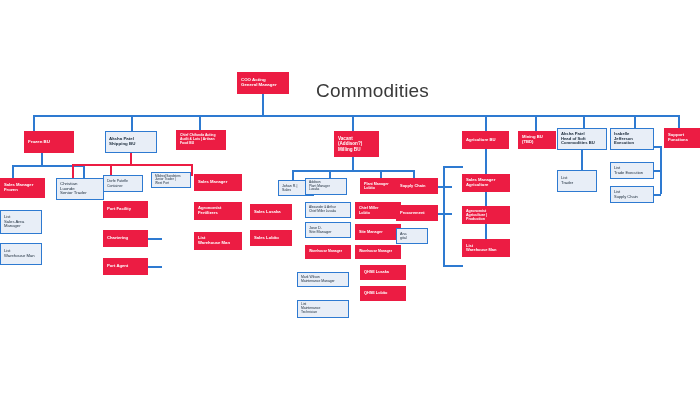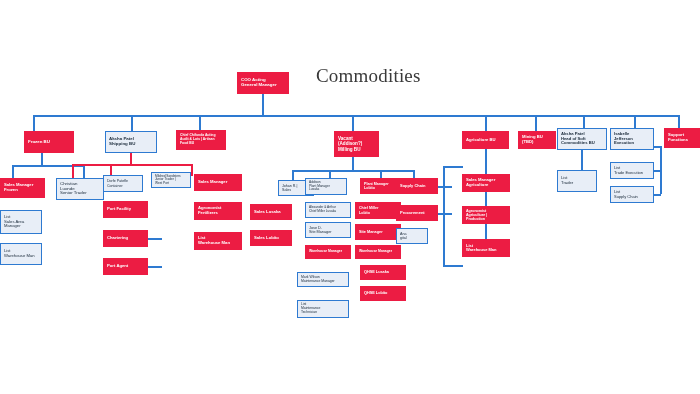--- a/index.html
+++ b/index.html
@@ -51,21 +51,21 @@
     line-height:1.25;
     white-space:pre-line;
     pointer-events:none;
   }
 </style>
 </head>
 <body>
 
 <div id="canvas">
 
-  <div class="title" style="left:316px;top:65px;font-family:Liberation Serif, serif;">Commodities</div>
+  <div class="title" style="left:316px;top:80px;">Commodities</div>
 
   <div class="node red" style="left:237px;top:72px;width:52px;height:22px;font-size:4.4px;font-weight:bold;">COO Acting
 General Manager</div>
   <div class="ghost" style="left:291px;top:74px;">···
 ···
 ··</div>
 
   <div class="conn vline" style="left:262px;top:94px;height:21px;"></div>
 
   <div class="conn hline" style="left:33px;top:115px;width:645px;"></div>

